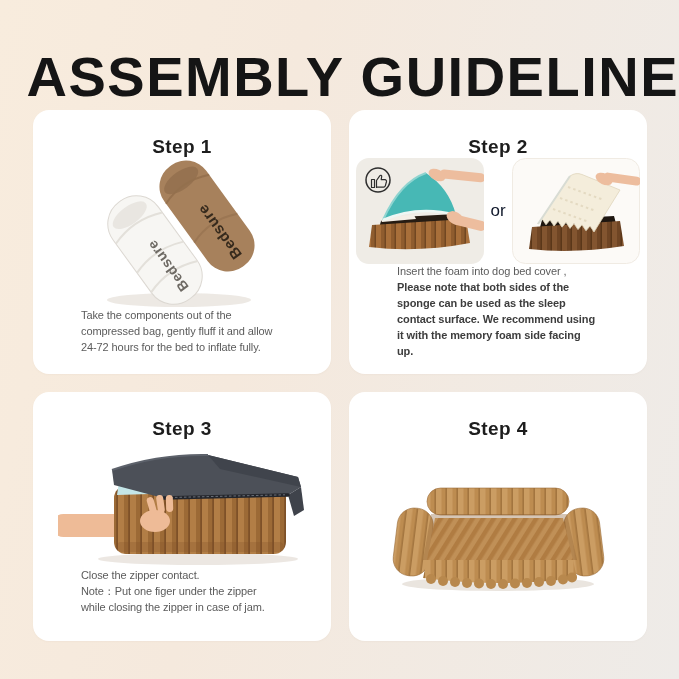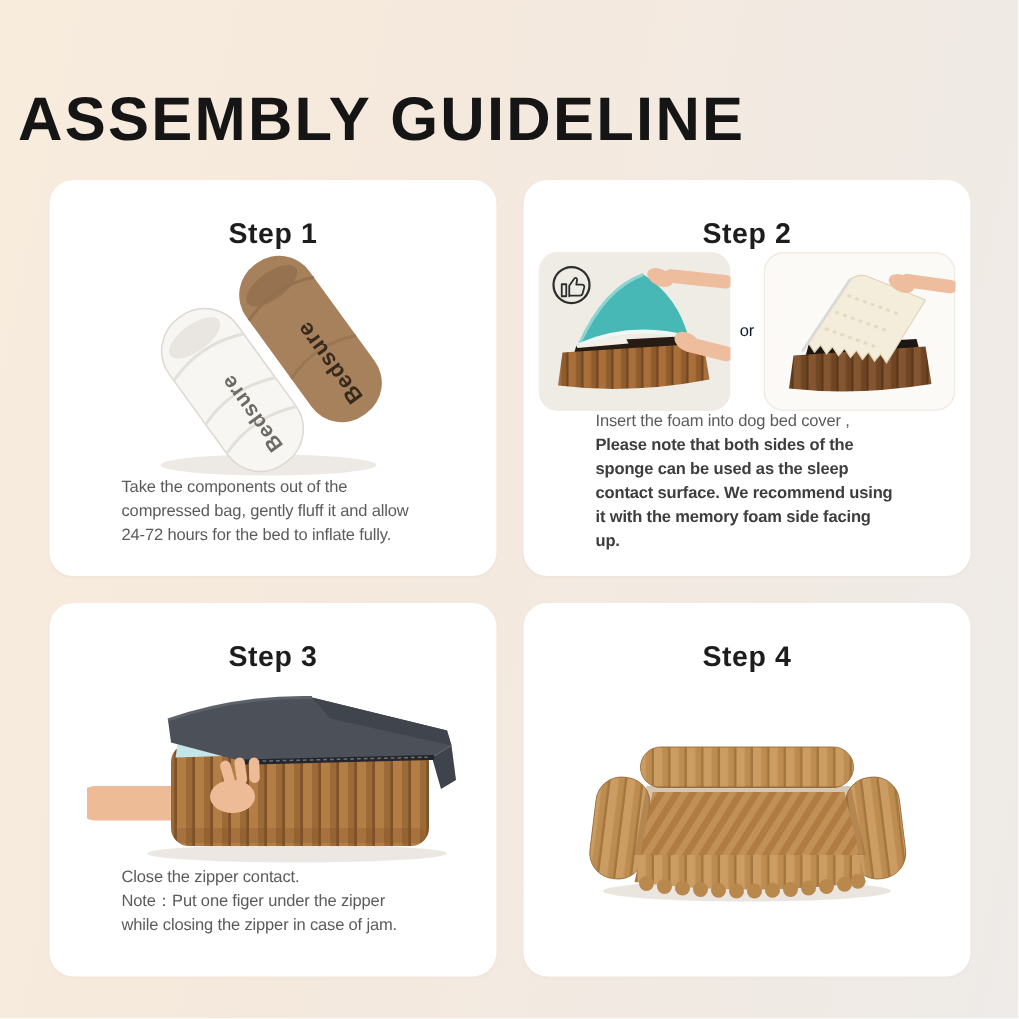--- a/index.html
+++ b/index.html
@@ -2,25 +2,25 @@
 <html><head>
 <meta charset="utf-8">
 <style>
   html,body{margin:0;padding:0;}
   .page{
     position:relative;width:679px;height:679px;overflow:hidden;
     background:linear-gradient(102deg,#f8ecdd 0%,#f5e9dd 38%,#eeebe8 100%);
     font-family:"Liberation Sans",sans-serif;
   }
   .main-title{
-    margin:12px;padding-top:44px;text-align:left;
-    font-size:41px;font-weight:700;letter-spacing:1.5px;color:#151515;
+    margin:0;padding-top:44px;text-align:right;
+    font-size:56px;font-weight:700;letter-spacing:1.5px;color:#151515;
   }
   .grid{
-    position:absolute;left:33px;top:120px;
+    position:absolute;left:33px;top:110px;
     display:grid;grid-template-columns:298px 298px;grid-template-rows:264px 249px;
     column-gap:18px;row-gap:18px;
   }
   .card{
     background:#ffffff;border-radius:16px;
     display:flex;flex-direction:column;align-items:stretch;
     padding:24px 0 14px;box-sizing:border-box;
     box-shadow:0 1px 2px rgba(120,100,80,0.04);
   }
   .step-title{
@@ -31,21 +31,21 @@
     flex:1;display:flex;align-items:center;justify-content:center;
     width:100%;gap:5px;
   }
   .desc{
     margin:0;padding:0 48px;box-sizing:border-box;width:100%;
     font-size:11px;line-height:1.45;color:#5b5b5b;min-height:66px;
     letter-spacing:-0.1px;
   }
   .desc b{color:#3d3d3d;font-weight:700;}
   .or-label{
-    font-size:11px;font-weight:500;color:#0f172a;padding:0 1px;
+    font-size:17px;font-weight:500;color:#0f172a;padding:0 1px;
   }
   svg text{font-family:"Liberation Sans",sans-serif;}
 </style>
 </head>
 <body>
 
 <div class="page">
 
   <h1 class="main-title">ASSEMBLY GUIDELINE</h1>
 

